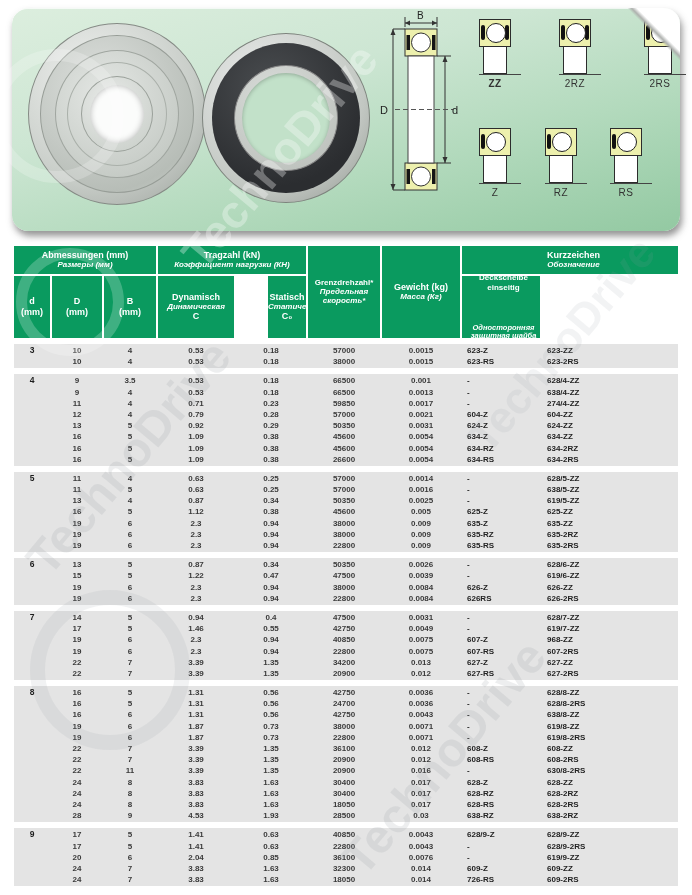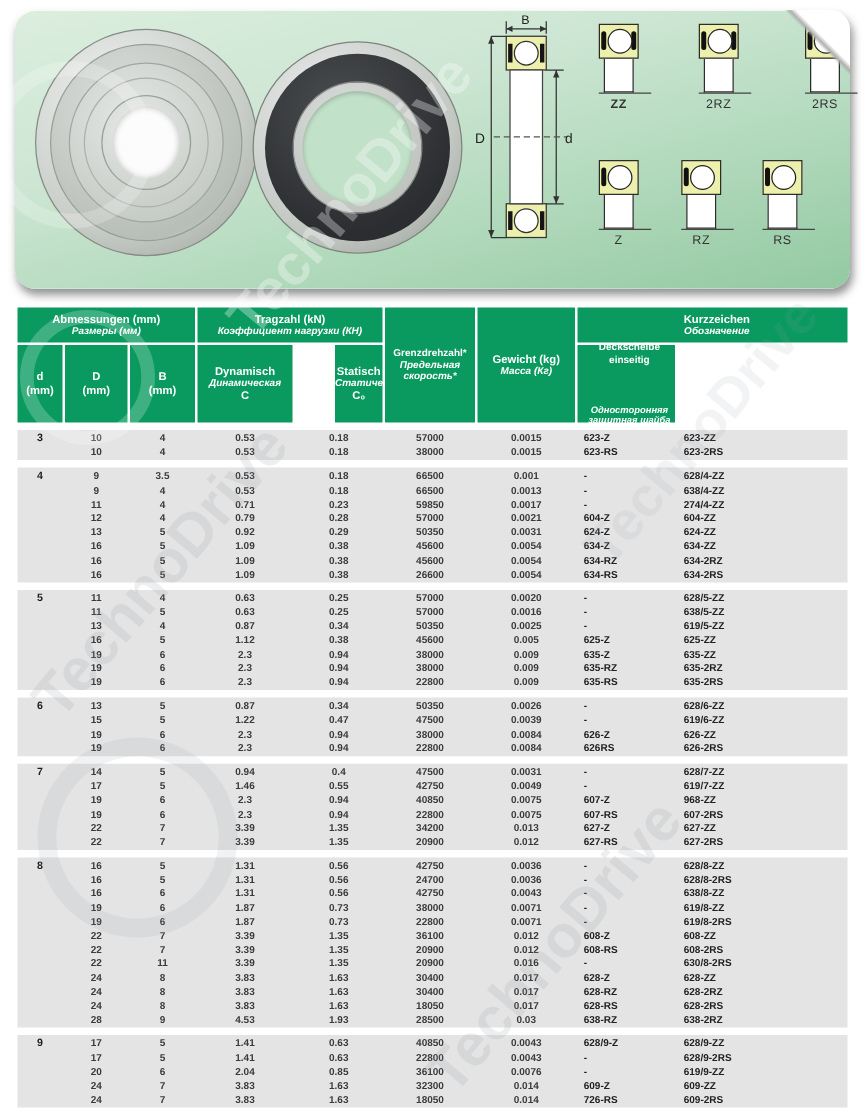--- a/index.html
+++ b/index.html
@@ -344,21 +344,21 @@
         </div>
       </div>
       <div class="group">
         <div class="row">
           <div class="cell dcol">5</div>
           <div class="cell">11</div>
           <div class="cell">4</div>
           <div class="cell">0.63</div>
           <div class="cell">0.25</div>
           <div class="cell">57000</div>
-          <div class="cell">0.0020</div>
+          <div class="cell">0.0014</div>
           <div class="cell k">-</div>
           <div class="cell k">628/5-ZZ</div>
         </div>
         <div class="row">
           <div class="cell dcol"></div>
           <div class="cell">11</div>
           <div class="cell">5</div>
           <div class="cell">0.63</div>
           <div class="cell">0.25</div>
           <div class="cell">57000</div>

